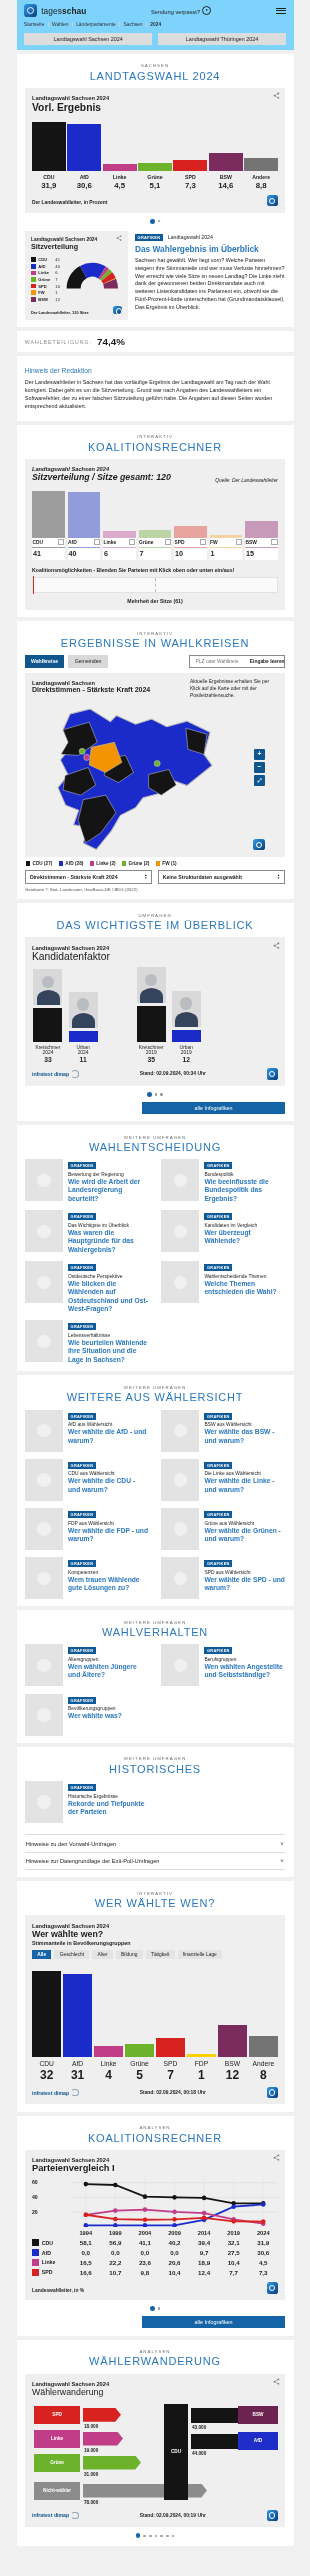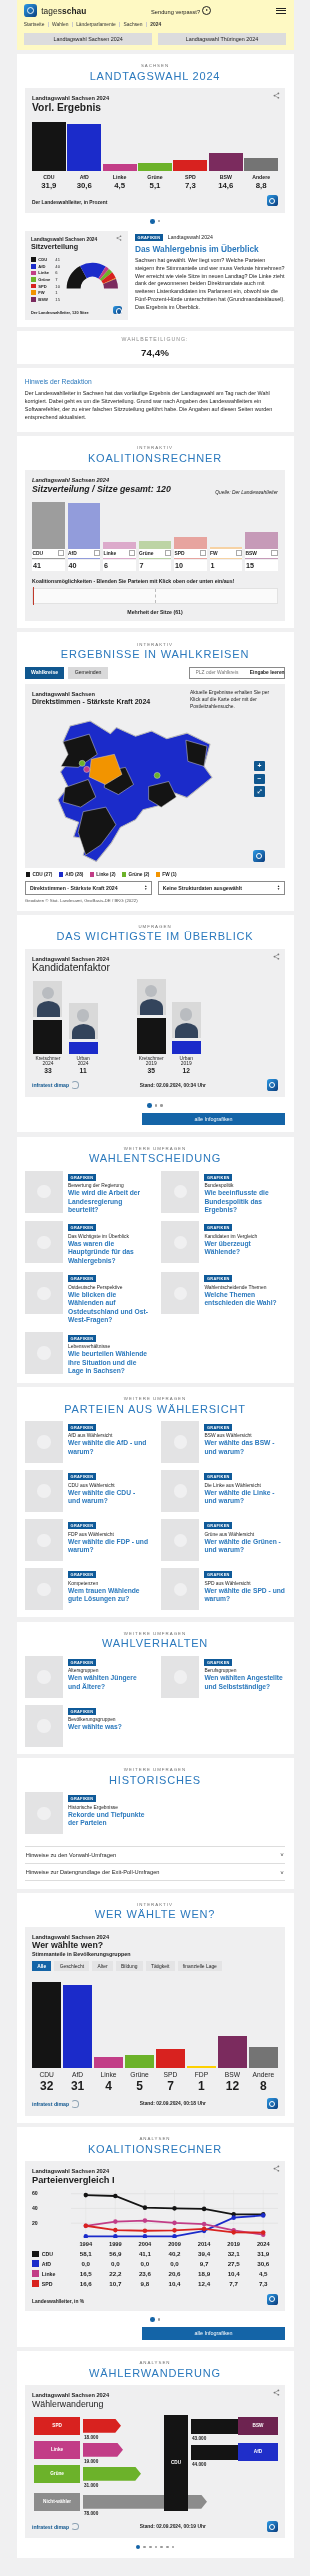--- a/index.html
+++ b/index.html
@@ -1,21 +1,21 @@
 <!DOCTYPE html>
 <html lang="de" style="font-size:8.3px"><head>
 <meta charset="utf-8">
 <style>
   html,body{margin:0;padding:0;background:#e9e9ea;}
   body{font-family:"Liberation Sans",sans-serif;color:#1d1d1d;}
   .page{width:310px;height:2576px;overflow:hidden;background:#f0f0f1;margin:0 auto;position:relative;}
   .panel{background:#fff;margin:0 16.5px 4.1px 16.5px;padding:7.2px 8.3px;}
   .panel.tight{padding:5.2px 8.3px;}
   
-  .masthead{background:#fef9c3;margin:0 16.5px 4.1px 16.5px;padding:4.1px 7.2px 5.2px;}
+  .masthead{background:#7dd3fc;margin:0 16.5px 4.1px 16.5px;padding:4.1px 7.2px 5.2px;}
   .mast-top{display:flex;align-items:center;}
   .ts-logo{width:13.4px;height:13.4px;border-radius:3.1px;background:linear-gradient(135deg,#2e9be6,#0b3f7e);position:relative;flex:0 0 auto;}
   .ts-logo::after{content:"";position:absolute;left:3.1px;top:3.1px;width:7.2px;height:7.2px;border:1px solid #fff;border-radius:50%;box-sizing:border-box;opacity:.9;}
   .brand{font-size:8.3px;margin-left:4.1px;letter-spacing:0.1px;}
   .brand b{font-weight:bold;}
   .mast-mid{flex:1;text-align:center;font-size:5.7px;color:#222;}
   .play{display:inline-block;width:7.2px;height:7.2px;border:0.8px solid #222;border-radius:50%;vertical-align:-1.6px;margin-left:2.1px;position:relative;}
   .play::after{content:"";position:absolute;left:2.6px;top:1.8px;border-left:2.6px solid #222;border-top:1.8px solid transparent;border-bottom:1.8px solid transparent;}
   .burger{width:10.3px;display:flex;flex-direction:column;gap:1.6px;cursor:pointer;}
   .burger span{height:1px;background:#222;display:block;}
@@ -56,21 +56,21 @@
   .leg-name{font-weight:bold;width:14.5px;}
   .art{flex:1;}
   .badge{display:inline-block;background:#0f5a99;color:#fff;font-size:3.9px;font-weight:bold;padding:1px 2.6px;letter-spacing:0.3px;}
   .art-kicker{display:inline-block;font-size:5.2px;color:#222;margin-left:2.6px;}
   .art-h{color:#2b79bd;font-size:8.3px;font-weight:bold;margin:3.1px 0;}
   .art-p{font-size:5.4px;line-height:1.45;color:#222;margin:0;}
   .dots{display:flex;justify-content:center;align-items:center;gap:3.1px;margin:6.2px 0 1px;}
   .dot{width:2.6px;height:2.6px;border-radius:50%;background:#9a9a9a;cursor:pointer;}
   .dot.on{width:4.7px;height:4.7px;background:#1464a7;}
   
-  .turnout{display:flex;align-items:center;gap:5.2px;flex-direction:column;}
+  .turnout{display:flex;align-items:center;gap:5.2px;}
   .turn-label{font-size:5.2px;letter-spacing:1px;color:#8a8a8a;}
   .turn-val{font-size:9.8px;font-weight:bold;}
   .note-h{color:#2b79bd;font-size:6.7px;margin:3.1px 0 4.1px;}
   .note-p{font-size:5.4px;line-height:1.5;margin:0 0 3.1px;}
   
   .koa-head{display:flex;justify-content:space-between;align-items:flex-end;font-style:italic;}
   .koa-src{font-size:4.9px;color:#222;}
   .koa-cols{display:flex;gap:2.6px;margin-top:7.2px;align-items:flex-end;}
   .koa-col{flex:1;display:flex;flex-direction:column;justify-content:flex-end;}
   .koa-bar{width:100%;}
@@ -576,21 +576,21 @@
         </article>
         <article class="teaser">
           <div class="thumb"></div>
           <div class="t-body"><span class="badge">GRAFIKEN</span><div class="t-kicker">Lebensverhältnisse</div><div class="t-h">Wie beurteilen Wählende ihre Situation und die Lage in Sachsen?</div></div>
         </article>
       </div>
   </div>
 
   <div class="panel">
     <div class="kicker">WEITERE UMFRAGEN</div>
-    <h2 class="sec-title">PARTEIEN AUS WÄHLERSICHT</h2>
+    <h2 class="sec-title">WEITERE AUS WÄHLERSICHT</h2>
     <div class="teasers">
         <article class="teaser">
           <div class="thumb"></div>
           <div class="t-body"><span class="badge">GRAFIKEN</span><div class="t-kicker">AfD aus Wählersicht</div><div class="t-h">Wer wählte die AfD - und warum?</div></div>
         </article>
         <article class="teaser">
           <div class="thumb"></div>
           <div class="t-body"><span class="badge">GRAFIKEN</span><div class="t-kicker">BSW aus Wählersicht</div><div class="t-h">Wer wählte das BSW - und warum?</div></div>
         </article>
         <article class="teaser">

